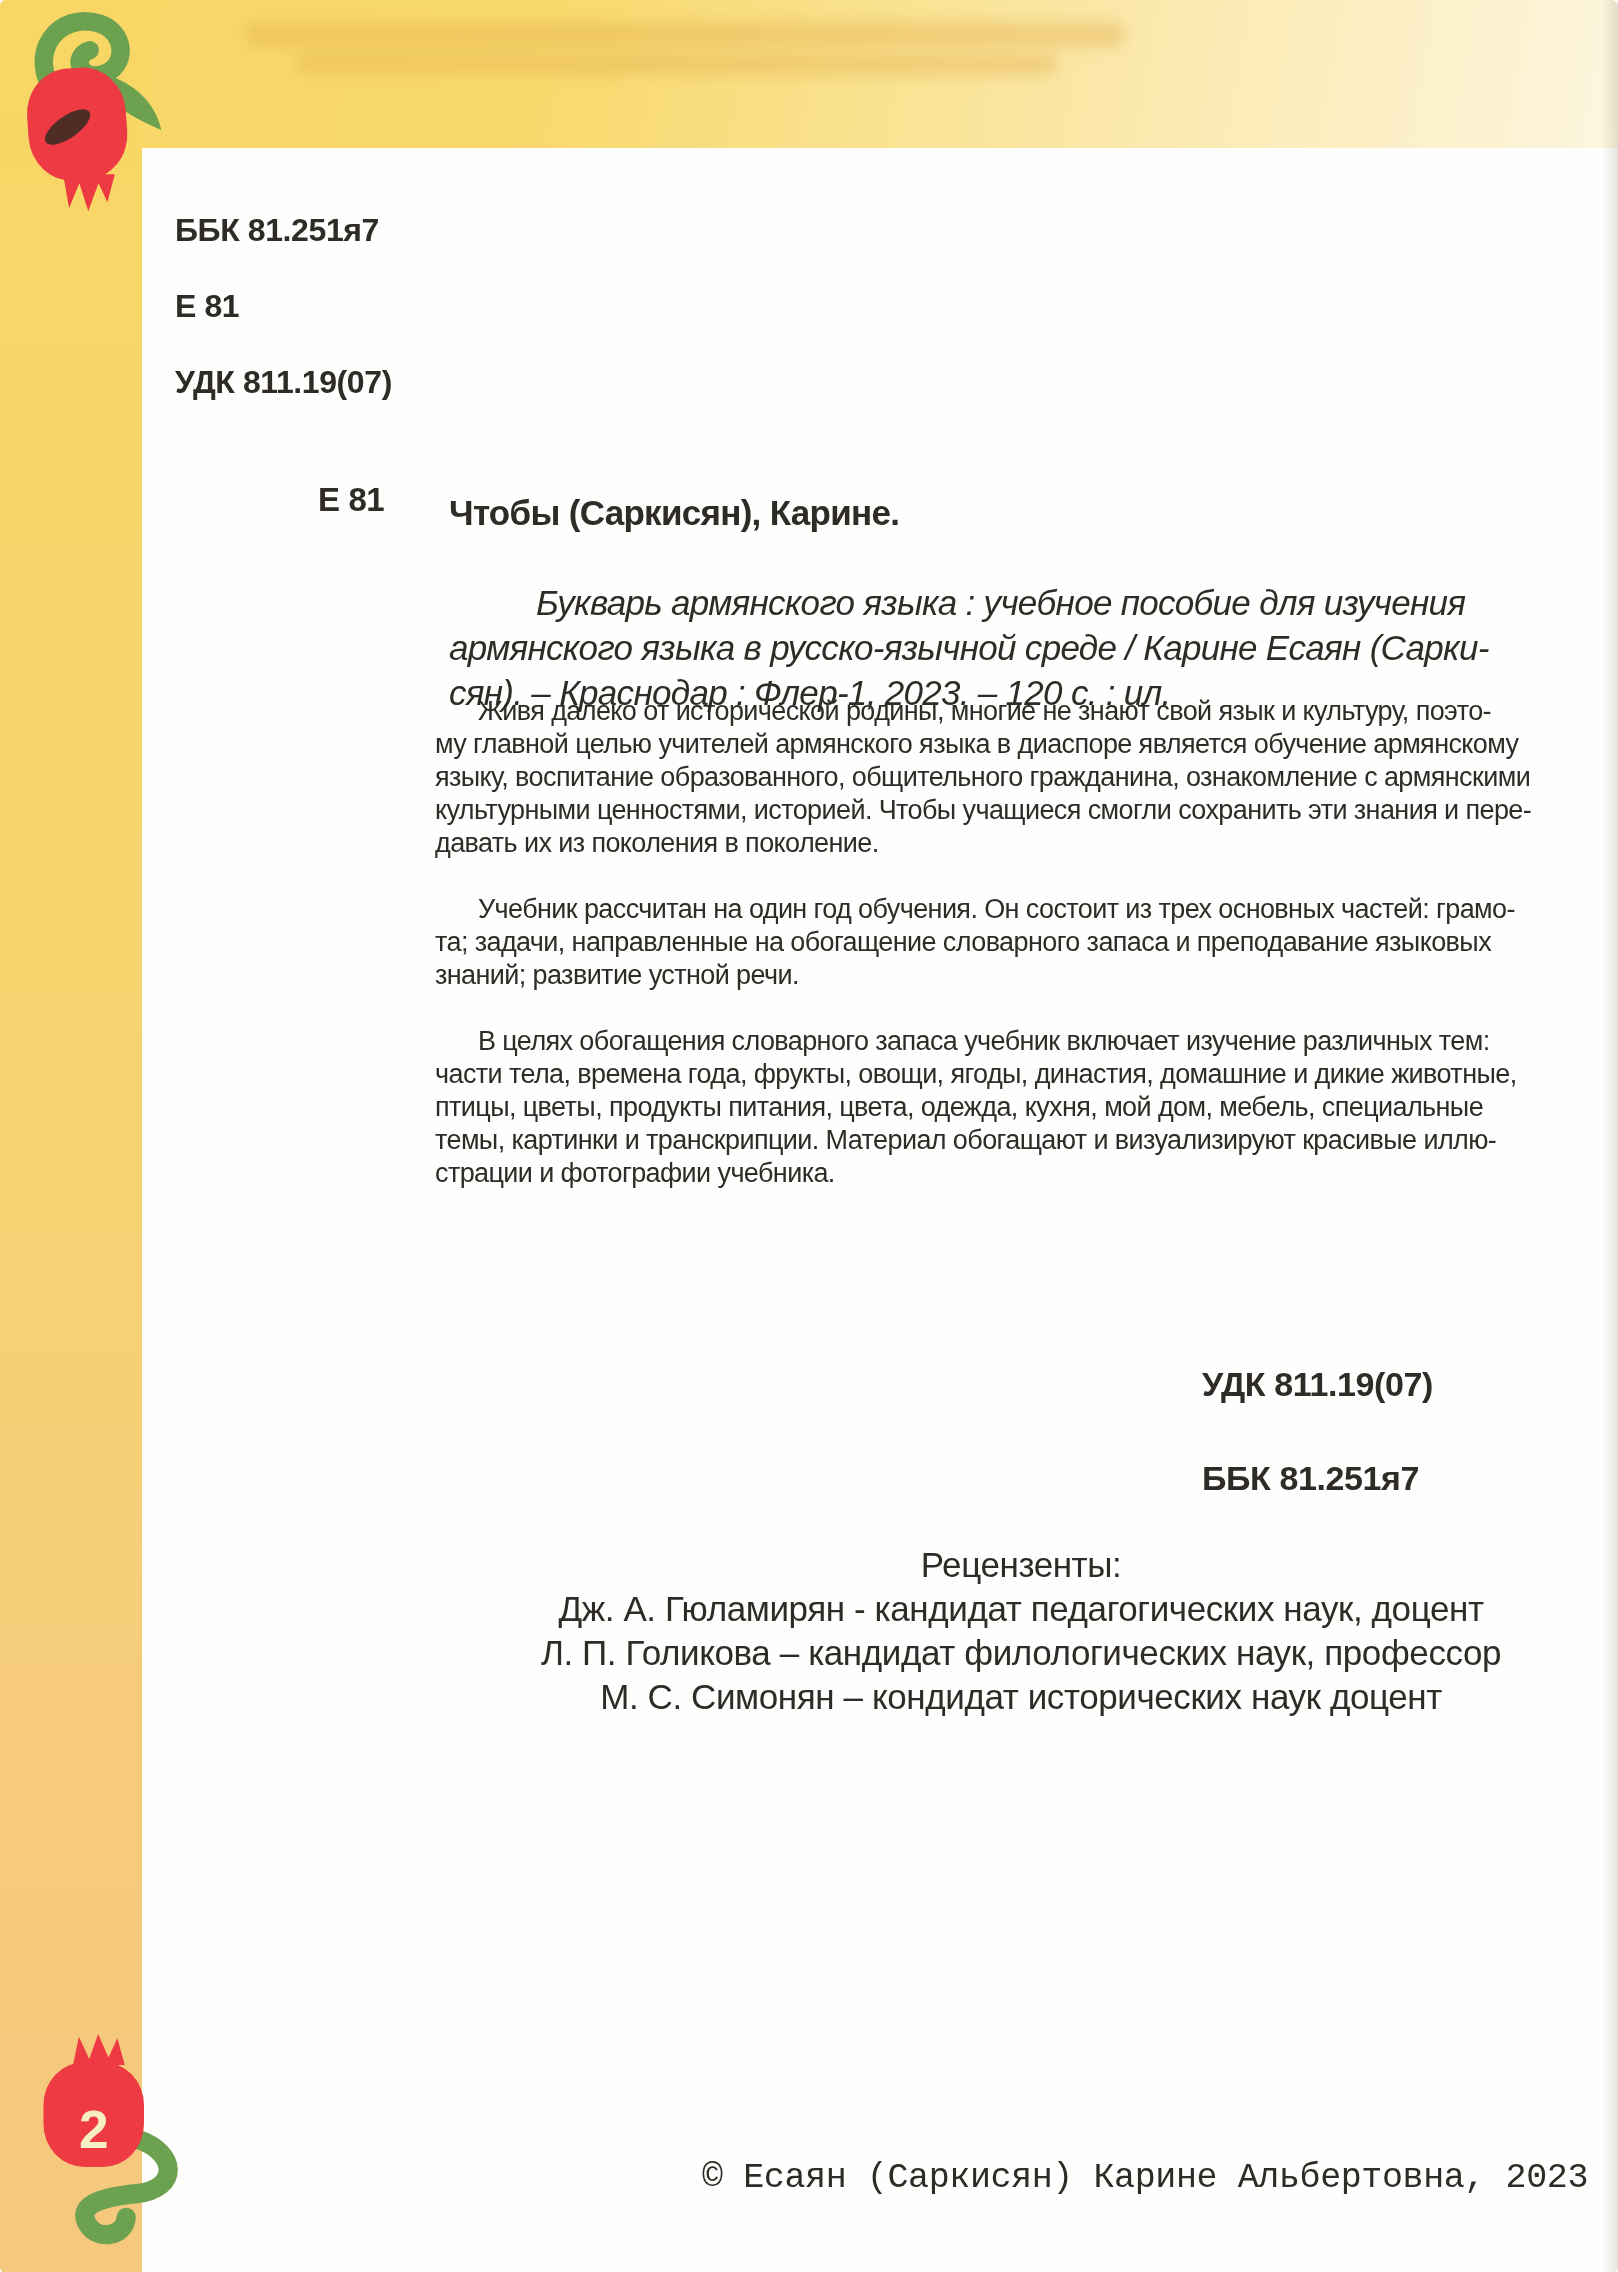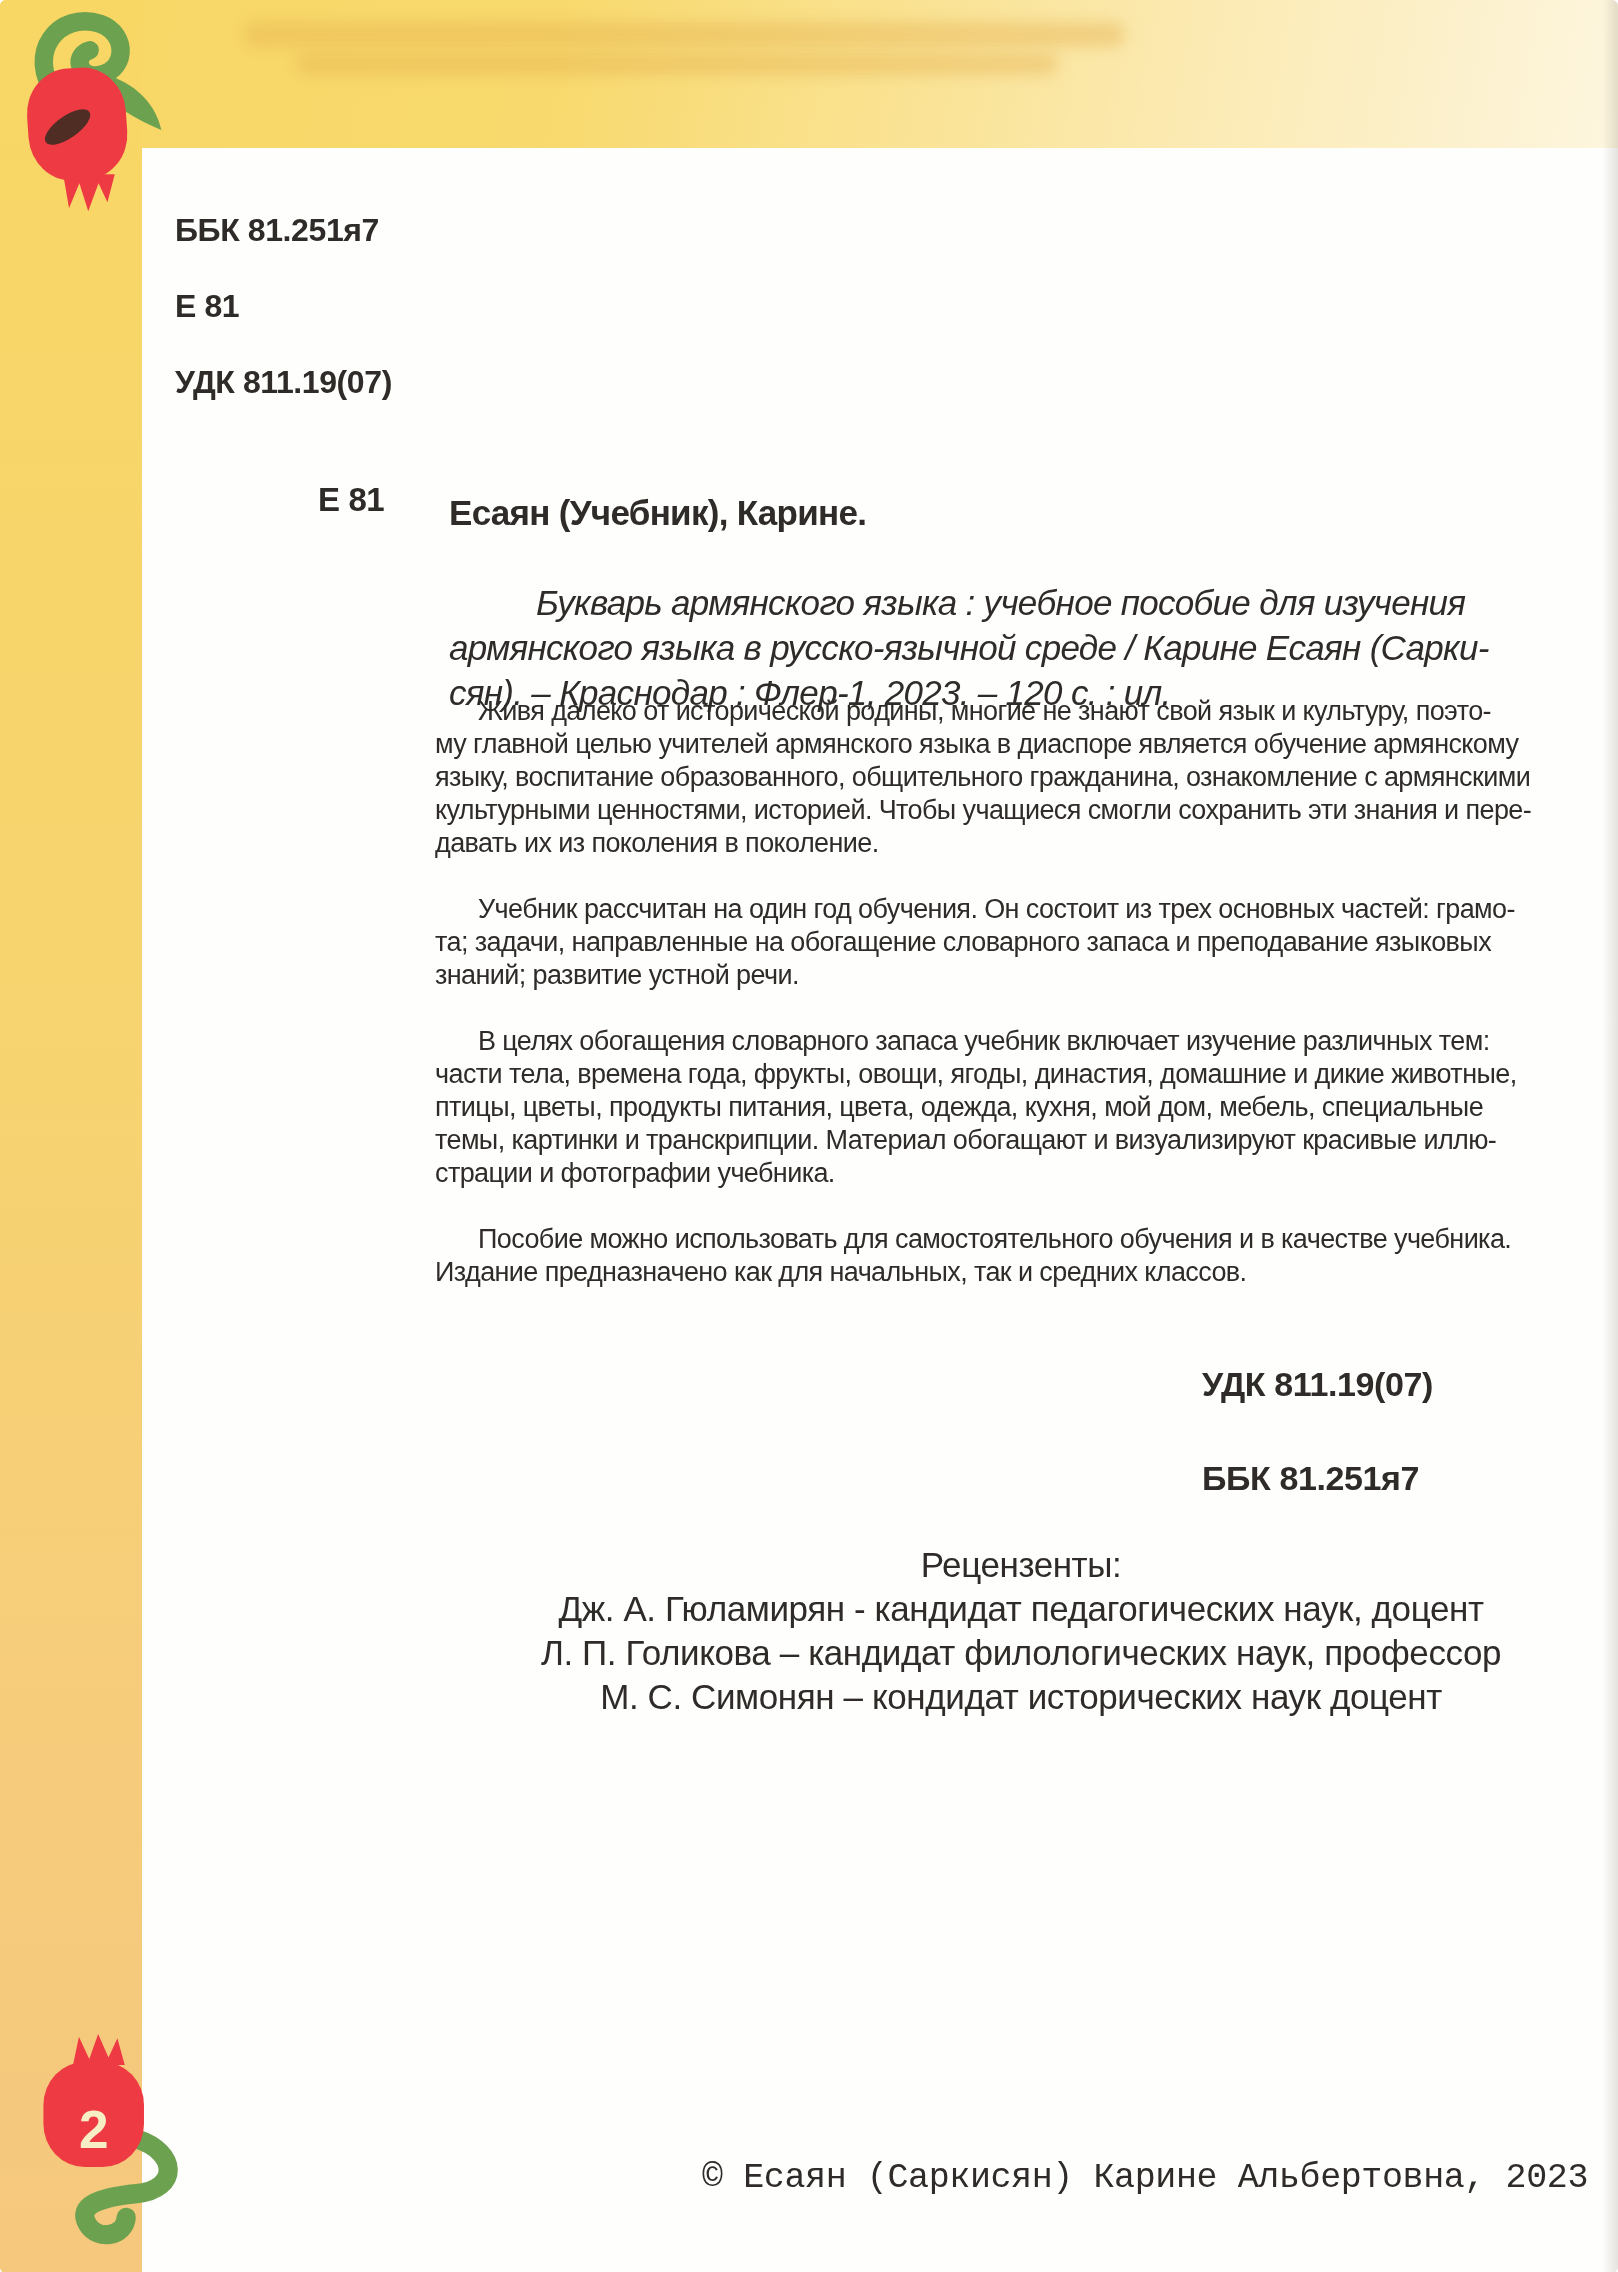--- a/index.html
+++ b/index.html
@@ -84,42 +84,40 @@
 
   <div class="txt top-codes">
     <div>ББК 81.251я7</div>
     <div>Е 81</div>
     <div>УДК 811.19(07)</div>
   </div>
 
   <div class="txt margin-code">Е 81</div>
 
   <div class="txt record">
-    <div class="author">Есаян (Учебник), Карине.</div>
+    <div class="author">Чтобы (Саркисян), Карине.</div>
     <div class="desc">Букварь армянского языка : учебное пособие для изучения
 армянского языка в русско-язычной среде / Карине Есаян (Сарки-
 сян). – Краснодар : Флер-1, 2023. – 120 с. : ил.</div>
   </div>
 
   <div class="txt annotation">
     <p>Живя далеко от исторической родины, многие не знают свой язык и культуру, поэто-
 му главной целью учителей армянского языка в диаспоре является обучение армянскому
 языку, воспитание образованного, общительного гражданина, ознакомление с армянскими
 культурными ценностями, историей. Чтобы учащиеся смогли сохранить эти знания и пере-
 давать их из поколения в поколение.</p>
     <p>Учебник рассчитан на один год обучения. Он состоит из трех основных частей: грамо-
 та; задачи, направленные на обогащение словарного запаса и преподавание языковых
 знаний; развитие устной речи.</p>
     <p>В целях обогащения словарного запаса учебник включает изучение различных тем:
 части тела, времена года, фрукты, овощи, ягоды, династия, домашние и дикие животные,
 птицы, цветы, продукты питания, цвета, одежда, кухня, мой дом, мебель, специальные
 темы, картинки и транскрипции. Материал обогащают и визуализируют красивые иллю-
 страции и фотографии учебника.</p>
-    <p>Пособие можно использовать для самостоятельного обучения и в качестве учебника.
-Издание предназначено как для начальных, так и средних классов.</p>
   </div>
 
   <div class="txt classification">
     <div>УДК 811.19(07)</div>
     <div>ББК 81.251я7</div>
   </div>
 
   <div class="txt reviewers">
     <div>Рецензенты:</div>
     <div>Дж. А. Гюламирян - кандидат педагогических наук, доцент</div>

